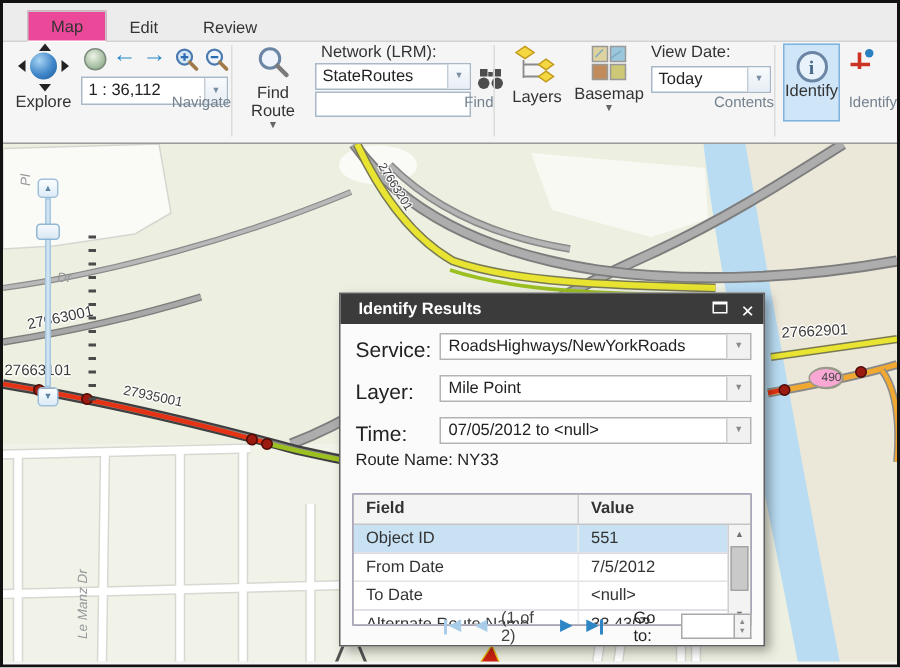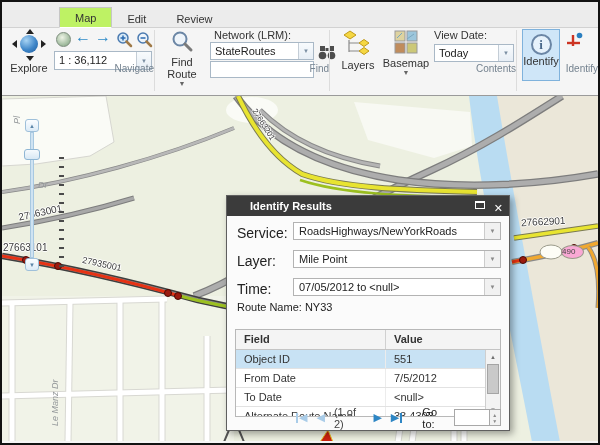--- a/index.html
+++ b/index.html
@@ -2,21 +2,21 @@
 <html><head>
 <meta charset="utf-8">
 <style>
   html,body{margin:0;padding:0;background:#fff;}
   *{box-sizing:border-box;font-family:"Liberation Sans","DejaVu Sans",sans-serif;}
   .frame{position:relative;width:600px;height:445px;border:2px solid #121212;background:#f5f5f5;overflow:hidden;}
 
   
   .tabbar{position:relative;height:26px;background:#ececec;border-bottom:1px solid #d2d2d2;padding-left:16px;display:flex;align-items:flex-end;}
   .tab{font-size:11px;color:#333;padding:4px 15px 3px 15px;margin-bottom:-1px;cursor:default;}
-  .tab.active{background:#bef264;border:1px solid #c6c6c6;border-bottom:1px solid #fff;margin-left:41px;}
+  .tab.active{background:#ec4899;border:1px solid #c6c6c6;border-bottom:1px solid #fff;}
 
   
   .ribbon{position:relative;height:67px;background:#f5f5f5;}
   .grp{position:absolute;top:0;height:67px;}
   .grp .grp-label{position:absolute;left:0;right:0;top:35px;text-align:right;font-size:10px;color:#74828f;}
   .vsep{position:absolute;top:2px;bottom:4px;width:1px;background:#dcdcdc;}
 
   .rbtn{position:absolute;display:flex;flex-direction:column;align-items:center;font-size:11px;color:#333;cursor:default;justify-content:space-between;}
   .rbtn .lbl{text-align:center;line-height:12px;margin-top:2px;}
 
@@ -55,40 +55,40 @@
   .id-circle::after{content:"i";font-family:"Liberation Serif","DejaVu Serif",serif;font-weight:bold;
                     font-size:13px;color:#49688a;}
 
   
   .map{position:relative;width:596px;height:346px;border-top:1px solid #9a9a9a;background:#edf0e1;overflow:hidden;}
   .map svg{position:absolute;left:0;top:0;}
   .maplbl{position:absolute;font-size:10px;color:#3c3c3c;white-space:nowrap;
           text-shadow:1px 0 0 #fff,-1px 0 0 #fff,0 1px 0 #fff,0 -1px 0 #fff;}
   .street-lbl{color:#95999b;font-style:italic;font-size:9px;text-shadow:none;}
   .shield{position:absolute;width:23px;height:14px;background:#f9a8d4;border:1px solid #9a9a8a;border-radius:50%;
-          font-size:8px;color:#444;text-align:left;line-height:12px;text-shadow:none;margin-left:22px;}
+          font-size:8px;color:#444;text-align:right;line-height:12px;text-shadow:none;}
 
   
   .zslider{position:absolute;left:21px;top:23px;width:20px;height:152px;}
   .zs-btn{position:absolute;left:2px;width:14px;height:13px;background:linear-gradient(#fbfdff,#dcebf7);
           border:1px solid #9fc0da;border-radius:3px;display:flex;align-items:center;justify-content:center;}
   .zs-btn::after{font-size:6px;color:#5c85a8;}
   .zs-up{top:0;} .zs-up::after{content:"\25B2";}
   .zs-down{top:139px;} .zs-down::after{content:"\25BC";}
   .zs-track{position:absolute;left:7px;top:13px;width:4px;height:126px;background:#cfe3f2;border:1px solid #a8c8e0;}
   .zs-handle{position:absolute;left:1px;top:30px;width:16px;height:11px;background:linear-gradient(#f6fafd,#d8e8f4);
              border:1px solid #8fb6d4;border-radius:3px;}
   .zs-ticks{position:absolute;left:36px;top:38px;}
   .zs-ticks i{display:block;width:5px;height:2px;background:#4a4a4a;margin-bottom:7px;}
 
   
   .dialog{position:absolute;left:226px;top:194px;width:284px;height:236px;background:#fbfbfb;
           border:1px solid #5f5f5f;box-shadow:3px 3px 7px rgba(0,0,0,.35);}
   .dlg-title{height:20px;background:#3b3b3b;color:#fff;font-size:11px;font-weight:bold;
-             line-height:20px;padding-left:23px;position:relative;}
+             line-height:20px;padding-left:12px;position:relative;}
   .dlg-max{position:absolute;right:24px;top:5px;width:10px;height:8px;border:1px solid #fff;border-top-width:2px;}
   .dlg-close{position:absolute;right:6px;top:2px;color:#fff;font-size:11px;font-weight:bold;}
   .dlg-close::after{content:"\2715";}
   .drow{position:absolute;left:0;width:100%;height:18px;}
   .drow .dlabel{position:absolute;left:10px;top:3px;font-size:14px;color:#222;text-align:center;}
   .dcombo{position:absolute;left:66px;width:208px;height:18px;background:#fff;border:1px solid #b3b3b3;display:flex;}
   .dcombo .cval{flex:1;padding:2px 5px;font-size:11px;color:#222;white-space:nowrap;overflow:hidden;}
   .dcombo .carrow{width:16px;border-left:1px solid #cccccc;background:#f1f1f1;
                   display:flex;align-items:center;justify-content:center;}
   .dcombo .carrow::after{content:"\25BC";font-size:6px;color:#8a8a8a;}

